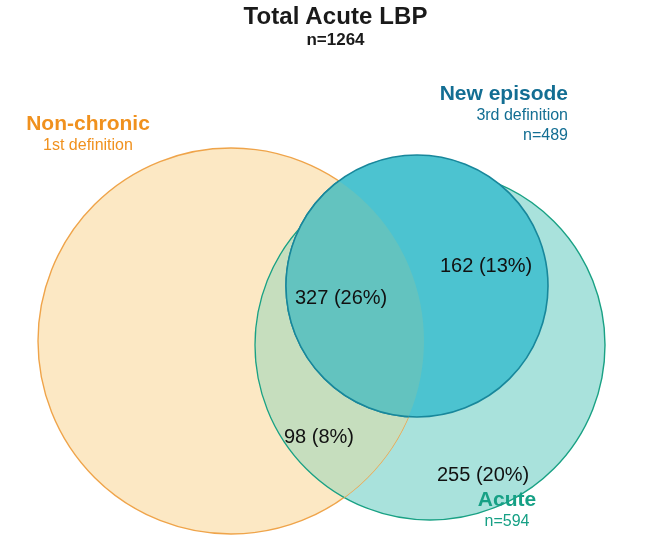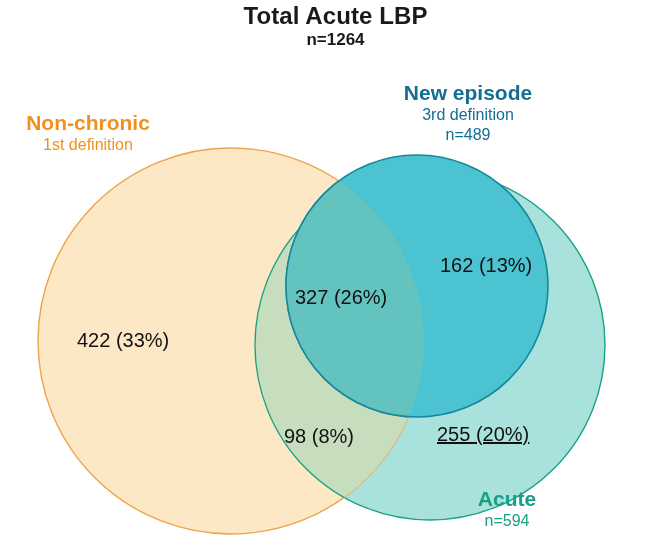--- a/index.html
+++ b/index.html
@@ -17,31 +17,31 @@
   }
   #title-main{top:2px;font-size:24px;letter-spacing:.1px;}
   #title-sub{top:30px;font-size:17px;}
 
   .grp{position:absolute;}
   .grp .gname{font-weight:bold;font-size:21px;line-height:25px;white-space:nowrap;}
   .grp .gdef{font-size:16px;line-height:20px;white-space:nowrap;}
   .grp .gn{font-size:16px;line-height:20px;white-space:nowrap;}
 
   #label-nonchronic{left:8px;top:110px;text-align:center;width:160px;color:#F0911E;}
-  #label-newepisode{right:22px;top:80px;text-align:center;width:200px;color:#136E93;}
+  #label-newepisode{right:22px;top:80px;text-align:right;width:200px;color:#136E93;}
   #label-acute{right:8px;top:486px;text-align:center;width:150px;color:#16A085;}
 
   .cnt{
     position:absolute;color:#111111;font-size:20px;white-space:nowrap;
   }
   #count-nonchronic-only{left:77px;top:329px;}
   #count-ab{left:295px;top:286px;text-align:center;}
   #count-newepisode-only{left:440px;top:254px;}
   #count-ac{left:284px;top:425px;}
-  #count-acute-only{left:437px;top:423px;text-decoration:underline;}
+  #count-acute-only{left:437px;top:463px;}
 </style>
 </head>
 <body>
 
 <div id="stage">
 
   <svg id="venn" viewBox="0 0 671 555">
     <defs>
       <clipPath id="clip-nc">
           <circle cx="231" cy="341" r="193"></circle>
@@ -81,19 +81,18 @@
     <div class="gname">New episode</div>
     <div class="gdef">3rd definition</div>
     <div class="gn">n=489</div>
   </div>
 
   <div class="grp" id="label-acute">
     <div class="gname">Acute</div>
     <div class="gn">n=594</div>
   </div>
 
-  <div class="cnt" id="count-nonchronic-only">422 (33%)</div>
   <div class="cnt" id="count-ab">327 (26%)</div>
   <div class="cnt" id="count-newepisode-only">162 (13%)</div>
   <div class="cnt" id="count-ac">98 (8%)</div>
   <div class="cnt" id="count-acute-only">255 (20%)</div>
 
 </div>
 
 </body></html>

